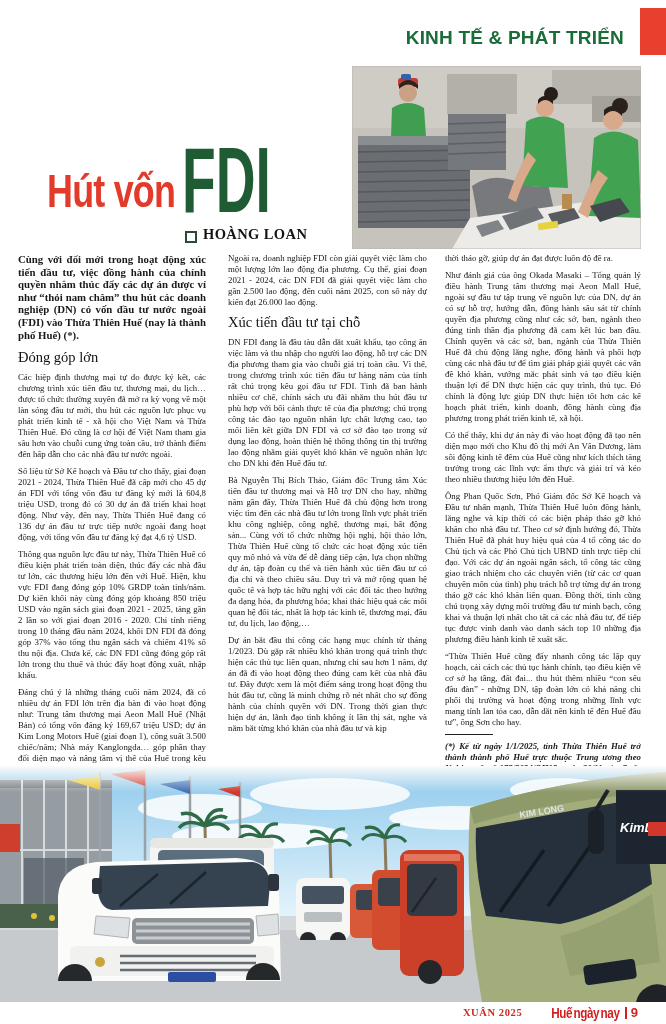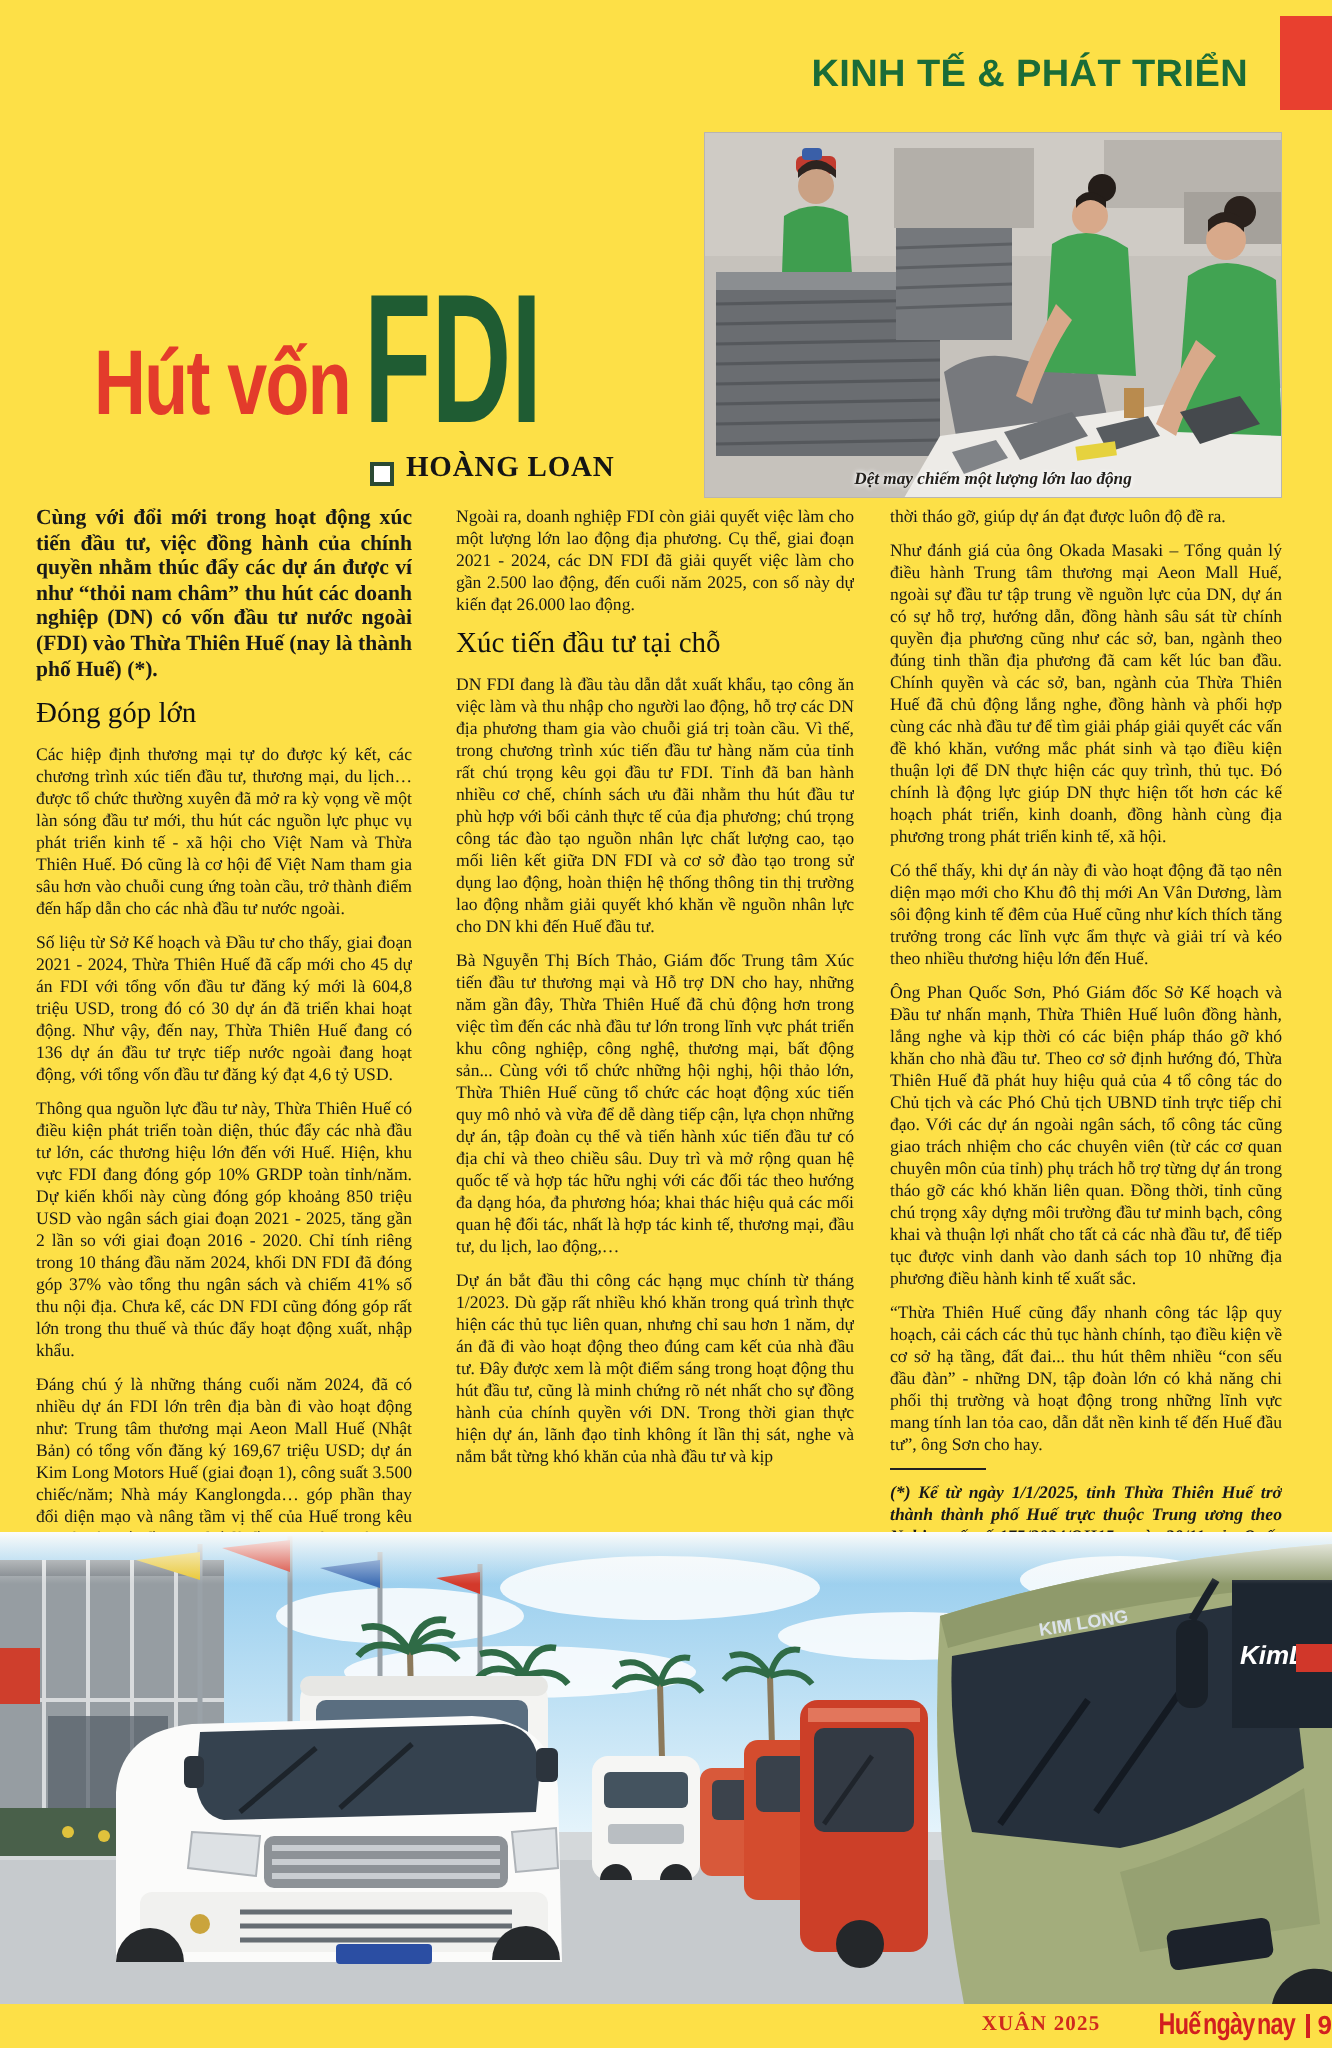--- a/index.html
+++ b/index.html
@@ -1,16 +1,16 @@
 <!DOCTYPE html>
 <html><head>
 <meta charset="utf-8">
 <style>
   html,body{margin:0;padding:0;background:#e9e9e6;}
-  .page{position:relative;width:666px;height:1024px;background:#fde047;margin:0 auto;overflow:hidden;
+  .page{position:relative;width:666px;height:1024px;background:#ffffff;margin:0 auto;overflow:hidden;
         font-family:"Liberation Serif","DejaVu Serif",serif;color:#191919;}
   
   .section-label{position:absolute;top:27px;right:42px;font-family:"Liberation Sans","DejaVu Sans",sans-serif;
         font-weight:bold;font-size:19px;letter-spacing:.2px;color:#1a6c38;}
   .corner-accent{position:absolute;top:8px;right:0;width:26px;height:47px;background:#e8402f;}
   
   .title-red{position:absolute;left:47px;top:168px;font-family:"Liberation Sans","DejaVu Sans",sans-serif;
         font-weight:bold;font-size:46px;line-height:1;color:#e33b2b;transform:scaleX(.78);transform-origin:left top;
         letter-spacing:-1px;white-space:nowrap;}
   .title-green{position:absolute;left:182px;top:134px;font-family:"Liberation Sans","DejaVu Sans",sans-serif;
@@ -31,21 +31,21 @@
   .col{position:absolute;top:253px;height:524px;overflow:hidden;}
   .col-left{left:18px;width:188px;}
   .col-mid{left:228px;width:199px;}
   .col-right{left:445px;width:196px;}
   .col p{margin:0 0 6px;font-size:8.8px;line-height:11px;text-align:justify;}
   .col p.intro{font-size:10.8px;line-height:12.6px;font-weight:bold;margin-bottom:8px;}
   .col h2{margin:3px 0 7px;font-size:14.5px;line-height:16px;font-weight:normal;color:#111;}
   .footnote-rule{width:48px;border:0;border-top:1.6px solid #222;margin:3px 0 6px;}
   .col p.footnote{font-style:italic;font-weight:bold;font-size:8.8px;line-height:11.2px;}
   
-  .footer{position:absolute;top:1004px;right:0;display:flex;align-items:center;justify-content:flex-end;}
+  .footer{position:absolute;top:1004px;right:28px;display:flex;align-items:center;justify-content:flex-end;}
   .footer-issue{font-weight:bold;font-size:10.5px;letter-spacing:.6px;color:#cf2a1e;margin-right:10px;}
   .footer-brand{font-family:"Liberation Sans","DejaVu Sans",sans-serif;font-weight:bold;font-size:15px;
         color:#d21f1f;transform:scaleX(.78);transform-origin:right center;letter-spacing:-.5px;word-spacing:-2px;}
   .footer-bar{width:0;height:12px;border-left:2px solid #d21f1f;margin:0 4px 0 5px;}
   .footer-page{font-family:"Liberation Sans","DejaVu Sans",sans-serif;font-weight:bold;font-size:13px;color:#d21f1f;}
 </style>
 </head>
 <body>
 
 <div class="page">
@@ -114,21 +114,20 @@
       <g>
         <rect x="210" y="128" width="10" height="15" fill="#b98b4e"></rect>
         <path d="M150,150 l34,-10 8,12 -34,12 Z" fill="#6f7276"></path>
         <path d="M196,148 l26,-6 6,10 -26,8 Z" fill="#585c60"></path>
         <path d="M238,140 l30,-8 10,14 -30,10 Z" fill="#45494d"></path>
         <rect x="186" y="156" width="20" height="7" fill="#e6d23e" transform="rotate(-8 196 159)"></rect>
         <path d="M124,160 l22,-6 6,9 -22,8 Z" fill="#808387"></path>
       </g>
       <rect x="0" y="0" width="289" height="183" fill="none" stroke="#b9b5af" stroke-width="1"></rect>
     </svg>
-    <figcaption class="photo-caption">Dệt may chiếm một lượng lớn lao động</figcaption>
   </figure>
 
   <div class="title-red">Hút vốn</div>
   <div class="title-green">FDI</div>
   <div class="author-line">
     <span class="author-square"></span>
     <span class="author-name">HOÀNG LOAN</span>
   </div>
 
   <div class="col col-left">

